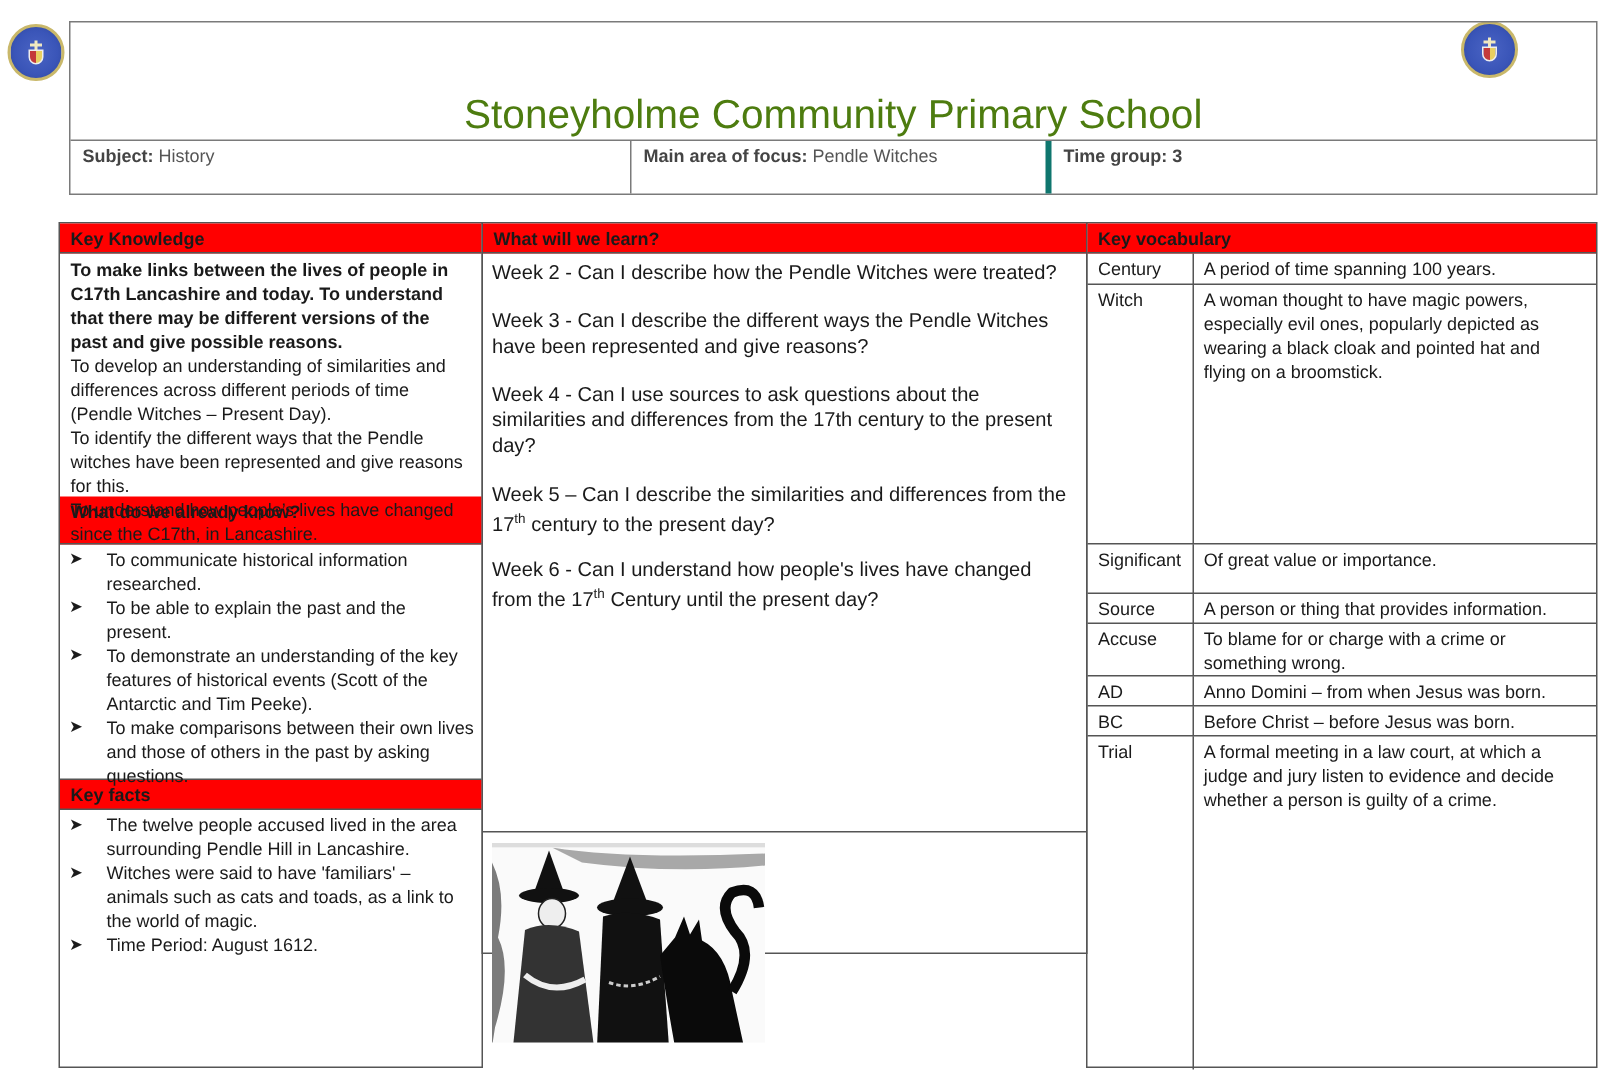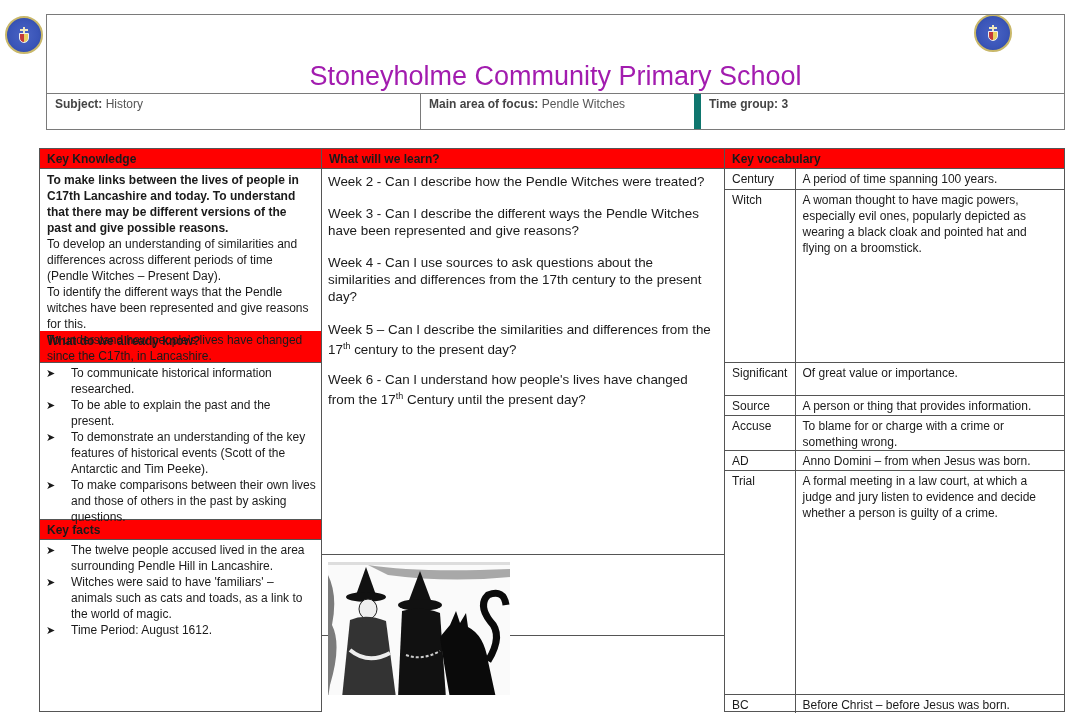--- a/index.html
+++ b/index.html
@@ -20,33 +20,33 @@
     .logo-left { left: 5px; top: 16px; }
     .logo-right { left: 974px; top: 14px; }
 
     
     .header-box {
       position: absolute; left: 46px; top: 14px; width: 1019px; height: 116px;
       border: 1px solid #7a7a7a;
     }
     .header-title {
       position: absolute; left: 0; right: 0; top: 46px; height: 32px;
-      text-align: center; font-size: 27px; color: #a21caf;
+      text-align: center; font-size: 27px; color: #4d7c0f;
       font-family: "Liberation Sans", sans-serif;
     }
     .header-row {
       position: absolute; left: 0; right: 0; top: 78px; bottom: 0;
       border-top: 1px solid #7a7a7a; display: flex;
     }
     .header-cell {
       padding: 2px 8px; font-size: 12px; color: #555555; line-height: 17px;
     }
     .header-cell b { color: #444444; }
     .hc-subject { width: 374px; border-right: 1px solid #7a7a7a; }
-    .hc-focus { width: 280px; border-right: 7px solid #0f766e; padding-left: 8px; }
+    .hc-focus { width: 280px; border-right: 4px solid #0f766e; padding-left: 8px; }
     .hc-year { flex: 1; }
 
     
     .col { position: absolute; border: 1px solid #555; }
     .red-head {
       background: #ff0000; color: #1a1a1a; font-family: "Liberation Sans", sans-serif;
       font-weight: bold; font-size: 12px; padding: 2px 7px; height: 20px; line-height: 16px;
       border-bottom: 1px solid #555;
     }
     .calibri { font-family: "Liberation Sans", sans-serif; font-size: 12px; line-height: 16px; color: #1a1a1a; }
@@ -216,23 +216,23 @@
       <td>A person or thing that provides information.</td>
     </tr>
     <tr style="height:32px">
       <td class="term">Accuse</td>
       <td>To blame for or charge with a crime or something wrong.</td>
     </tr>
     <tr style="height:20px">
       <td class="term">AD</td>
       <td>Anno Domini – from when Jesus was born.</td>
     </tr>
+    <tr style="height:20px">
+      <td class="term">BC</td>
+      <td>Before Christ – before Jesus was born.</td>
+    </tr>
     <tr style="height:224px">
       <td class="term">Trial</td>
       <td>A formal meeting in a law court, at which a judge and jury listen to evidence and decide whether a person is guilty of a crime.</td>
     </tr>
-    <tr style="height:20px">
-      <td class="term">BC</td>
-      <td>Before Christ – before Jesus was born.</td>
-    </tr>
   </tbody>
     </table>
 </div>
 
 </body></html>

